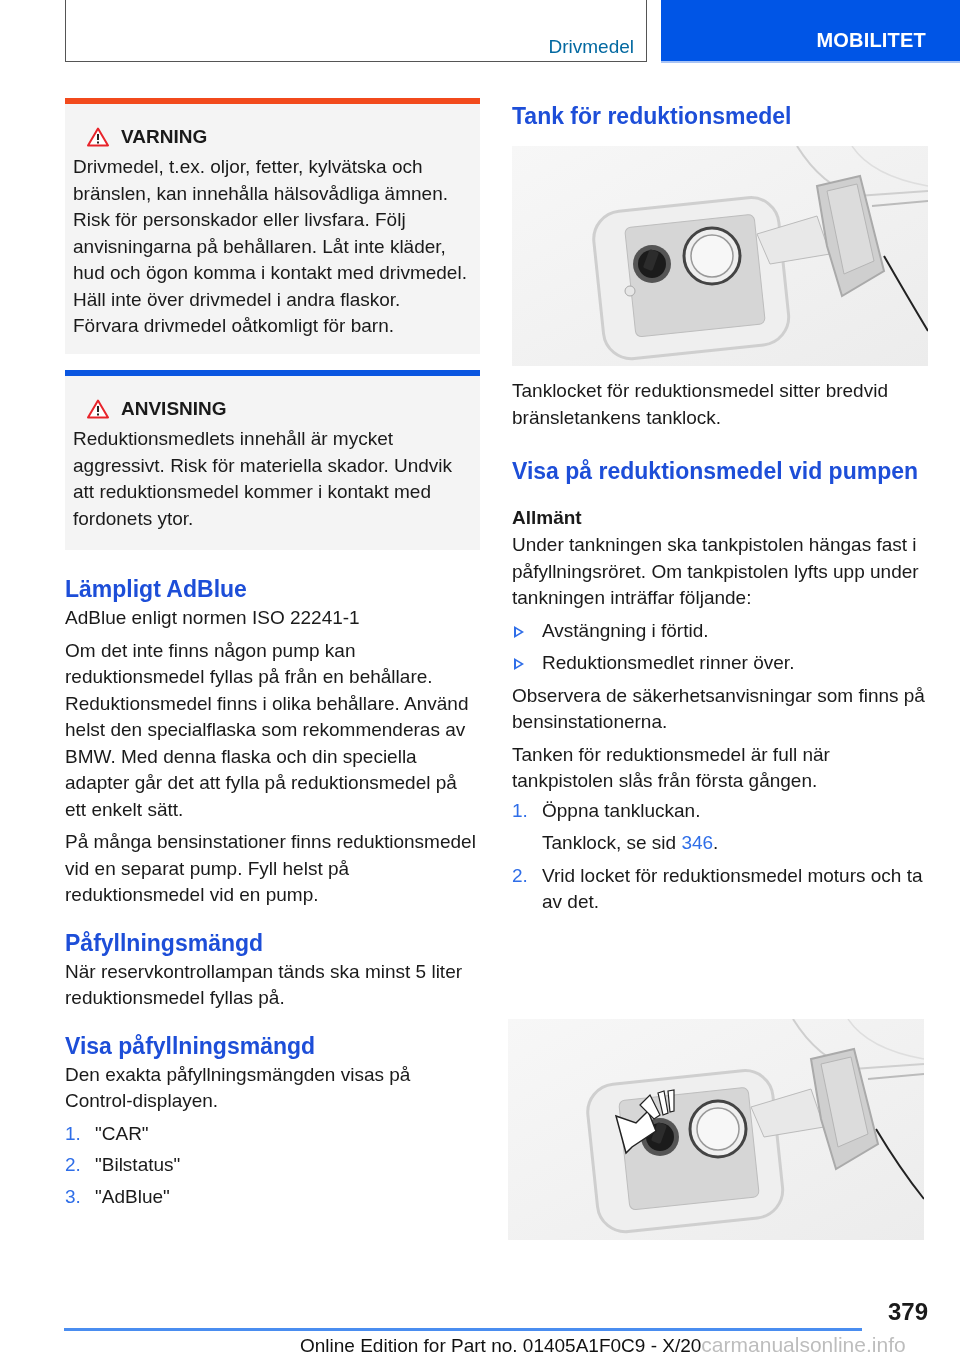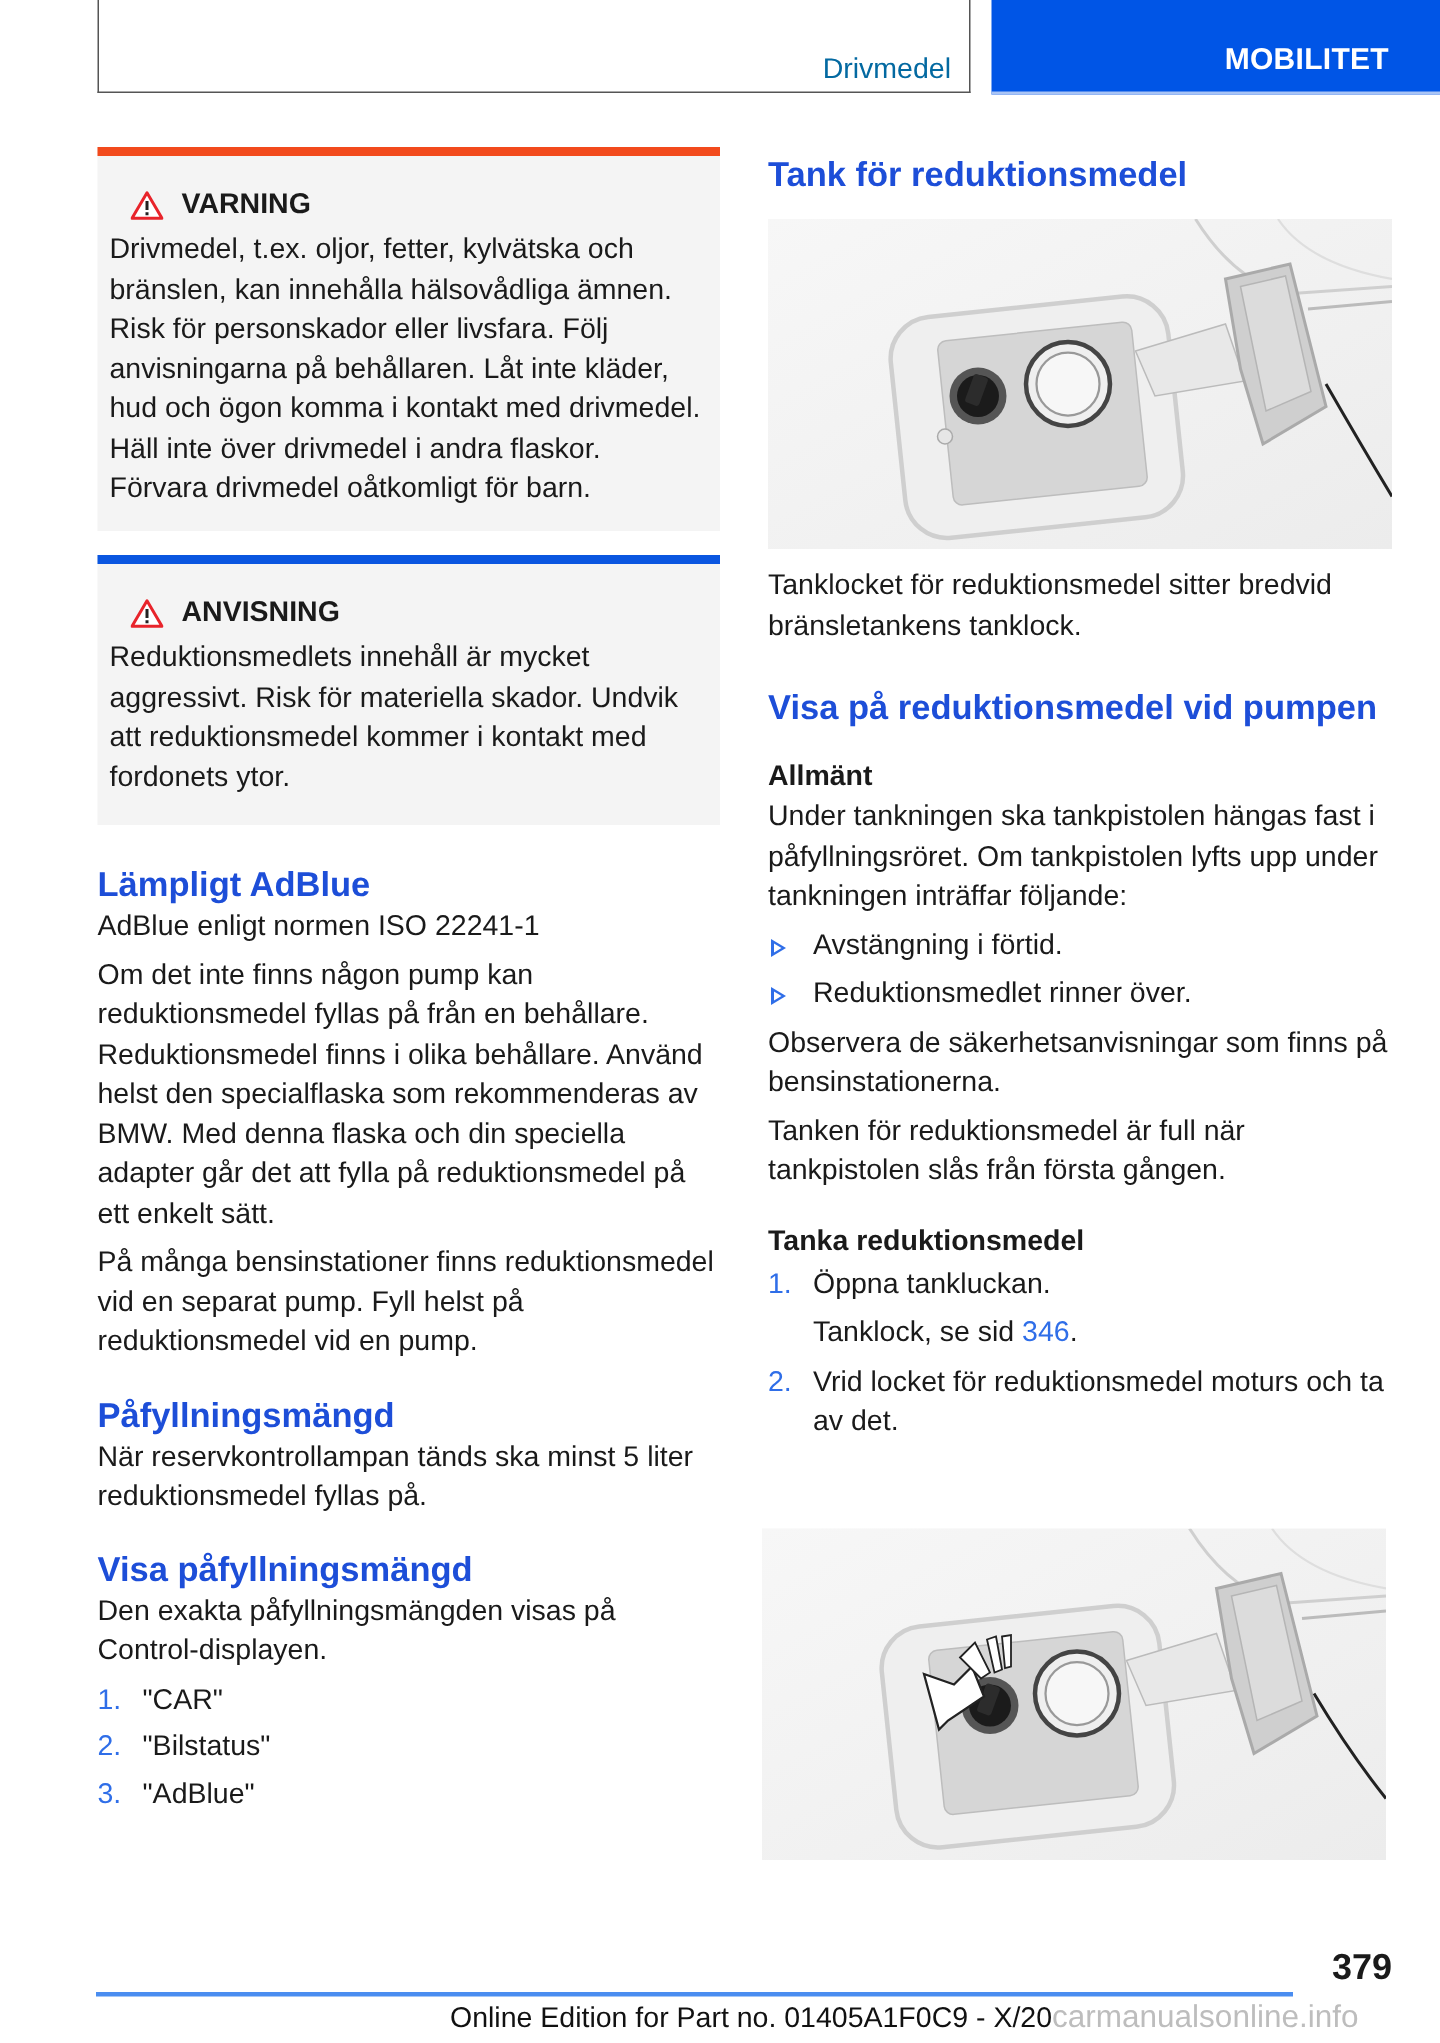--- a/index.html
+++ b/index.html
@@ -134,21 +134,20 @@
     <li>
       <span class="tri" style="border-top:6px solid transparent;border-bottom:6px solid transparent;border-left:10px solid #2f6ee8;width:0;height:0;">
         <span style="position:absolute;left:-8px;top:-3px;border-top:3px solid transparent;border-bottom:3px solid transparent;border-left:5px solid #fff;"></span>
       </span>
       <span>Reduktionsmedlet rinner över.</span>
     </li>
   </ul>
   <p class="txt" style="margin-top:6px;">Observera de säkerhetsanvisningar som finns på bensinstationerna.</p>
   <p class="txt" style="margin-top:6px;">Tanken för reduktionsmedel är full när tankpistolen slås från första gången.</p>
 
-  <h3 class="h3" style="margin-top:20px;">Tanka reduktionsmedel</h3>
   <ol class="olist" style="margin-top:3px;">
     <li>
       <span class="num">1.</span>
       <span>Öppna tankluckan.</span>
       <div style="margin-top:6px;">
         <span>Tanklock, se sid </span><span class="link">346</span><span>.</span>
       </div>
     </li>
     <li style="margin-top:6px;">
       <span class="num">2.</span>

